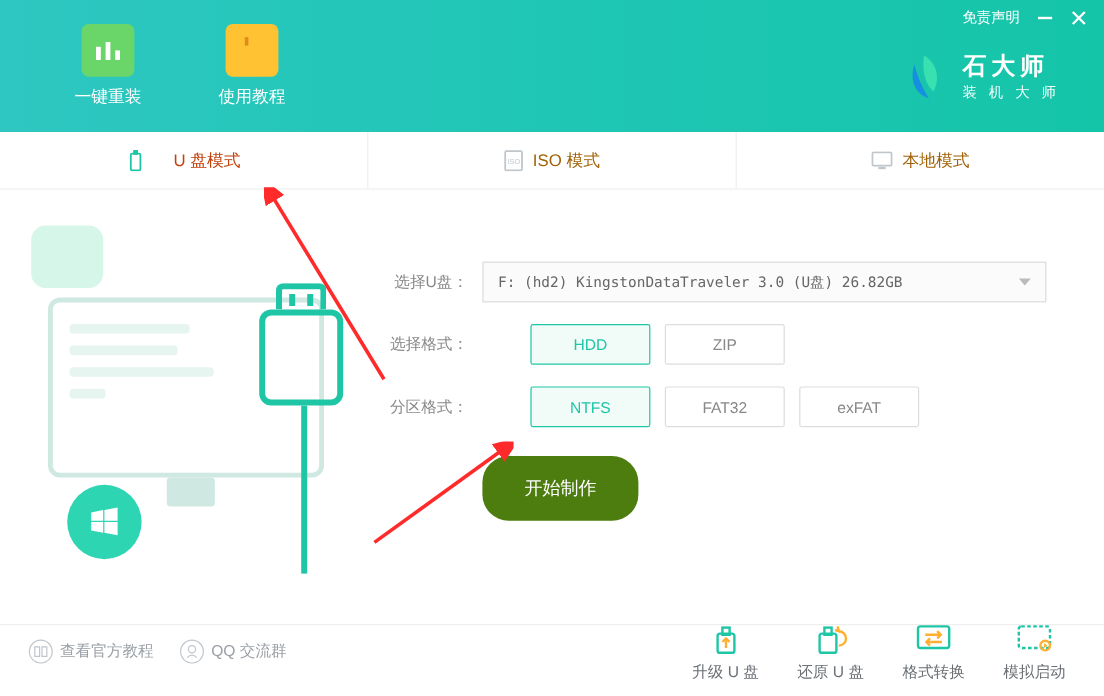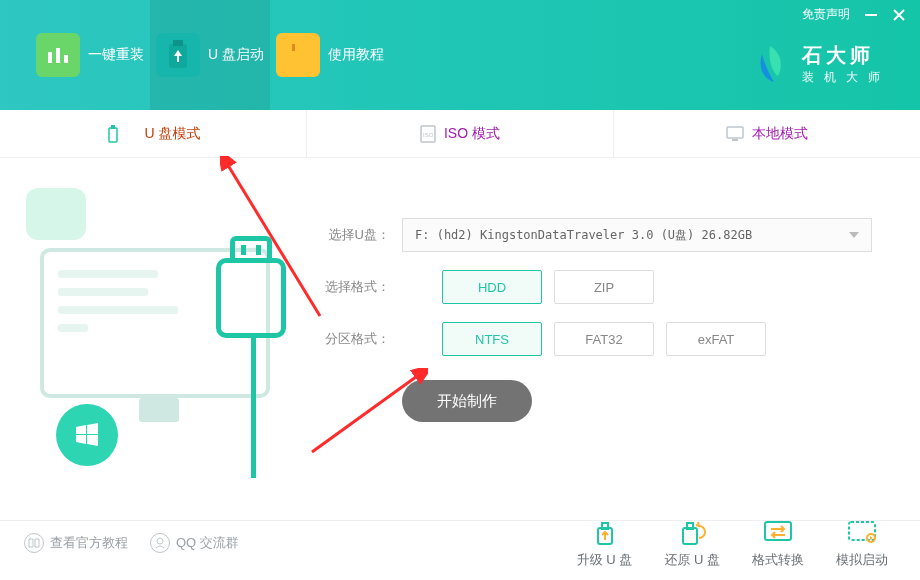--- a/index.html
+++ b/index.html
@@ -1,33 +1,33 @@
 <!DOCTYPE html>
 <html><head>
 <meta charset="utf-8">
 <style>
 * { margin: 0; padding: 0; box-sizing: border-box; font-family: "Microsoft YaHei", sans-serif; }
 body { width: 920px; height: 580px; overflow: hidden; background: #fff; }
 
 .header { height: 110px; background: linear-gradient(90deg, #2ec7c1 0%, #1fc6b5 50%, #15c5a8 100%); position: relative; display: flex; align-items: flex-start; }
 .header-tabs { display: flex; height: 100%; padding-left: 30px; }
-.htab { width: 120px; display: flex; flex-direction: row; align-items: center; justify-content: center; color: #fff; font-size: 14px; cursor: pointer; gap: 8px; }
+.htab { width: 120px; display: flex; flex-direction: column; align-items: center; justify-content: center; color: #fff; font-size: 14px; cursor: pointer; gap: 8px; }
 .htab.active { background: rgba(0,0,0,0.08); }
 .htab-icon { width: 44px; height: 44px; display: flex; align-items: center; justify-content: center; border-radius: 6px; }
 
 .header-right { position: absolute; right: 14px; top: 6px; display: flex; align-items: center; gap: 14px; color: #fff; font-size: 12px; }
 .win-ctrl { width: 14px; height: 14px; display: flex; align-items: center; justify-content: center; cursor: pointer; }
 
 .brand { position: absolute; right: 30px; top: 42px; display: flex; align-items: center; gap: 10px; }
 .brand-text { color: #fff; }
 .brand-text .big { font-size: 20px; font-weight: 700; letter-spacing: 4px; }
 .brand-text .small { font-size: 12px; letter-spacing: 10px; opacity: .95; }
 
 .modes { display: flex; height: 48px; border-bottom: 1px solid #eee; }
-.mode { flex: 1; display: flex; align-items: center; justify-content: center; gap: 8px; font-size: 14px; color: #a21caf; border-right: 1px solid #eee; cursor: pointer; }
+.mode { flex: 1; display: flex; align-items: center; justify-content: center; gap: 8px; font-size: 14px; color: #a16207; border-right: 1px solid #eee; cursor: pointer; }
 .mode:last-child { border-right: none; }
 .mode.active { color: #c2410c; gap: 25px; }
 
 .main { position: relative; display: flex; height: 362px; }
 .illust { width: 300px; position: relative; }
 .illust .win-badge { position: absolute; left: 56px; bottom: 54px; width: 62px; height: 62px; border-radius: 50%; background: #2dd5b3; display: flex; align-items: center; justify-content: center; color: #fff; }
 .illust .bg-shape { position: absolute; left: 26px; top: 30px; width: 60px; height: 52px; background: #d7f6ea; border-radius: 12px; }
 .illust .monitor { position: absolute; left: 40px; top: 90px; width: 230px; height: 150px; border: 4px solid #cfe8e1; border-radius: 10px; background: #fff; }
 .illust .monitor::after { content: ""; position: absolute; left: 95px; bottom: -28px; width: 40px; height: 24px; background: #cfe8e1; border-radius: 3px; }
 .illust .monitor .line { position: absolute; background: #e6f5f0; border-radius: 3px; height: 8px; }
@@ -42,21 +42,21 @@
 .row-label { width: 70px; color: #888; font-size: 13px; text-align: right; margin-right: 12px; }
 .select-wrap { flex: 1; max-width: 470px; height: 34px; border: 1px solid #ddd; background: #fbfbfb; display: flex; align-items: center; padding: 0 12px; justify-content: space-between; cursor: pointer; }
 .select-wrap span { color: #666; font-size: 12px; font-family: monospace, "Microsoft YaHei"; }
 .caret { width: 0; height: 0; border-left: 5px solid transparent; border-right: 5px solid transparent; border-top: 6px solid #bbb; }
 
 .opts { display: flex; gap: 12px; margin-left: 40px; }
 .opt { width: 100px; height: 34px; border: 1px solid #ddd; display: flex; align-items: center; justify-content: center; font-size: 13px; color: #888; cursor: pointer; border-radius: 2px; }
 .opt.sel { border-color: #1fc6a6; color: #1fc6a6; background: #f1fcf8; }
 
 .start-row { display: flex; align-items: center; margin-top: 24px; margin-left: 82px; gap: 30px; }
-.start-btn { width: 130px; height: 42px; background: #737373; color: #fff; border-radius: 22px; display: flex; align-items: center; justify-content: center; font-size: 15px; cursor: pointer; }
+.start-btn { width: 130px; height: 54px; background: #4d7c0f; color: #fff; border-radius: 22px; display: flex; align-items: center; justify-content: center; font-size: 15px; cursor: pointer; }
 .tip { font-size: 12px; }
 .tip .tl { color: #ff8a3c; }
 .tip .tt { color: #888; }
 
 .bottom { height: 45px; border-top: 1px solid #eee; display: flex; align-items: center; padding: 0 24px; justify-content: space-between; }
 .bottom-left { display: flex; gap: 22px; }
 .blink { display: flex; align-items: center; gap: 6px; color: #9aa0a6; font-size: 13px; cursor: pointer; }
 .blink .ic { width: 20px; height: 20px; border: 1.5px solid #bfc6cc; border-radius: 50%; display: flex; align-items: center; justify-content: center; }
 
 .actions { display: flex; gap: 32px; margin-right: 8px; }
@@ -76,30 +76,20 @@
   <div class="header-tabs">
     <div class="htab">
       <div class="htab-icon" style="background:#6ad66a">
         <svg width="22" height="18" viewBox="0 0 22 18">
             <rect x="1" y="6" width="4" height="11" fill="#fff"></rect>
             <rect x="9" y="2" width="4" height="15" fill="#fff"></rect>
             <rect x="17" y="9" width="4" height="8" fill="#fff"></rect>
           </svg>
       </div>
       <span>一键重装</span>
-    </div>
-    <div class="htab active">
-      <div class="htab-icon" style="background:#16b6ad">
-        <svg width="26" height="30" viewBox="0 0 26 30">
-            <rect x="4" y="4" width="18" height="24" rx="3" fill="#0fa89d"></rect>
-            <rect x="8" y="0" width="10" height="6" fill="#0c948a"></rect>
-            <path d="M13 10 L17 16 H14 V22 H12 V16 H9 Z" fill="#fff"></path>
-          </svg>
-      </div>
-      <span>U 盘启动</span>
     </div>
     <div class="htab">
       <div class="htab-icon" style="background:#ffc233">
         <svg width="20" height="24" viewBox="0 0 20 24">
             <rect width="20" height="24" rx="2" fill="#ffc233"></rect>
             <rect x="4" y="1" width="3" height="7" fill="#e08a1d"></rect>
           </svg>
       </div>
       <span>使用教程</span>
     </div>

